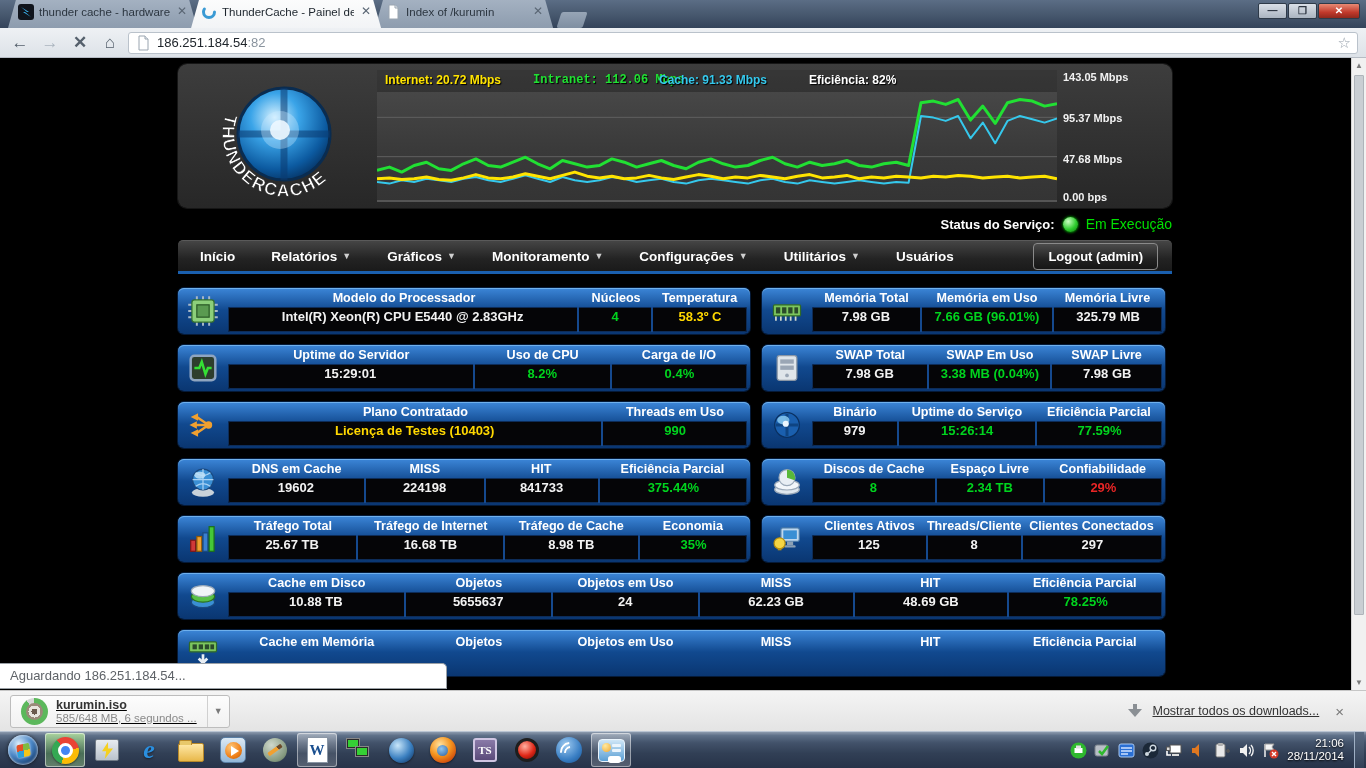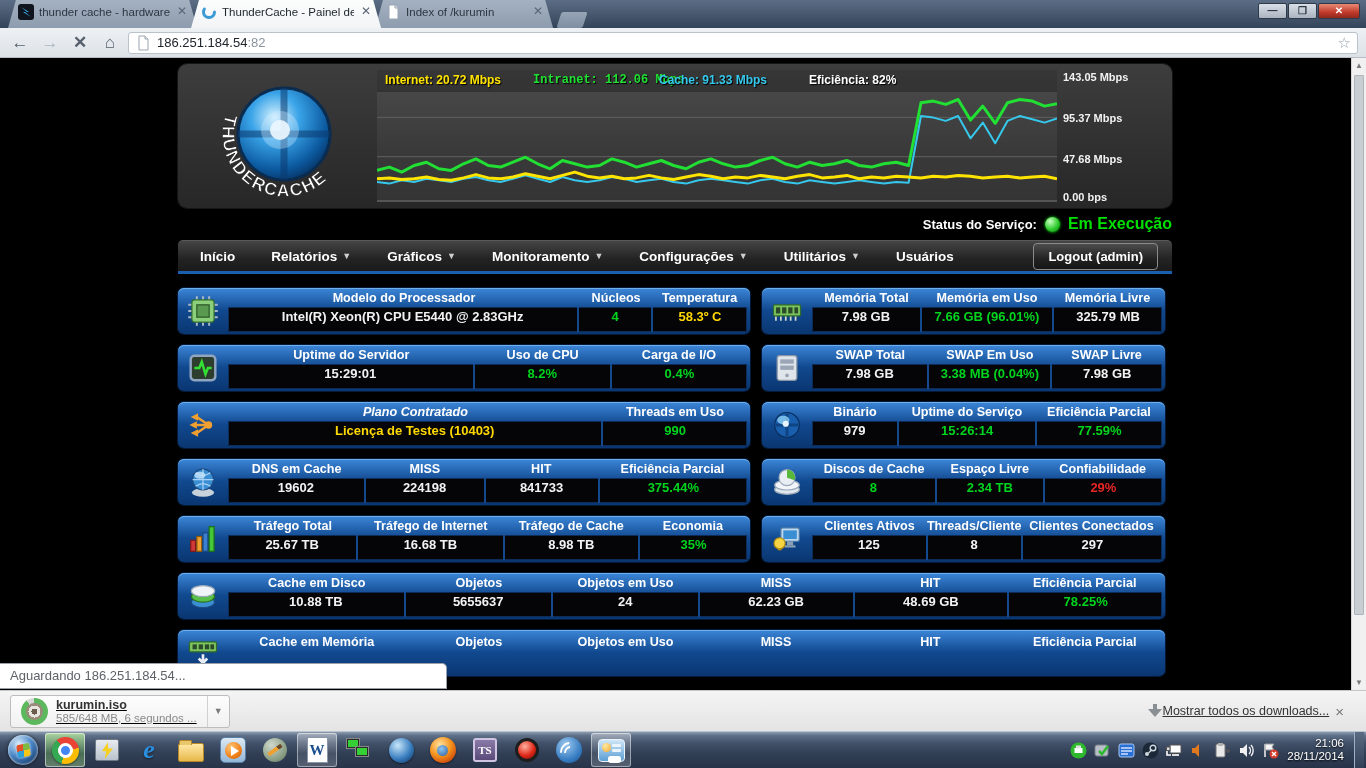--- a/index.html
+++ b/index.html
@@ -38,21 +38,21 @@
              background:linear-gradient(#3d3d3d,#272727);box-shadow:0 0 0 1px #161616;}
   .logo{position:absolute;left:14px;top:-2px;}
   .chart{position:absolute;left:199px;top:6px;width:680px;height:132px;background:linear-gradient(#4c4c4c,#3a3a3a 60%,#343434);overflow:hidden;}
   .chart-legend{position:absolute;left:0;top:0;width:100%;height:22px;background:rgba(0,0,0,.28);z-index:2;}
   .chart-legend span{position:absolute;top:3px;font-size:12px;font-weight:bold;text-shadow:1px 1px 1px #000;}
   .yticks{position:absolute;left:885px;top:6px;width:106px;height:132px;}
   .yticks div{position:absolute;font-size:11px;font-weight:bold;color:#f2f2f2;}
   .statusline{display:flex;justify-content:flex-end;align-items:center;gap:8px;margin-top:4px;height:24px;}
   .statuslabel{color:#fff;font-size:13px;font-weight:bold;}
   .greenorb{width:15px;height:15px;border-radius:50%;background:radial-gradient(circle at 35% 30%,#c8ffc0,#2ecc2e 55%,#0a7a0a);box-shadow:0 0 3px #0f0;}
-  .statusvalue{color:#00e000;font-size:16px;font-weight:bold;}
+  .statusvalue{color:#00e000;font-size:14px;font-weight:normal;}
   .menubar{position:relative;margin-top:4px;height:34px;border-radius:5px 5px 0 0;
            background:linear-gradient(#454545,#232323 60%,#1a1a1a);border-top:1px solid #5a5a5a;
            border-bottom:3px solid #1a5fae;display:flex;align-items:center;padding:0 4px;}
   .menuitem{color:#fff;font-size:13.5px;font-weight:bold;padding:0 18px;height:100%;display:flex;align-items:center;gap:5px;}
   .menucaret{color:#cfcfcf;font-size:9px;}
   .logoutbtn{margin-left:auto;margin-right:10px;color:#fff;font-size:13px;font-weight:bold;
              background:linear-gradient(#4c4c4c,#222 60%,#161616);border:1px solid #8a8a8a;border-radius:4px;padding:5px 14px;}
   .panels{display:grid;grid-template-columns:572px 403px;column-gap:12px;row-gap:11px;margin-top:14px;}
   .panel{position:relative;height:46px;border-radius:6px;
          background:linear-gradient(#3c86d8,#14militar)} 
@@ -77,21 +77,21 @@
   .bubble{position:absolute;left:0;top:605px;width:447px;height:26px;background:#fff;border:1px solid #9aa0a6;border-left:none;
           border-top-right-radius:5px;font-size:13px;color:#5f6368;line-height:24px;padding-left:10px;z-index:5;}
   .dlbar{position:relative;height:41px;background:linear-gradient(#f4f4f4,#e4e4e4);border-top:1px solid #c6c6c6;display:flex;align-items:center;padding:0 10px;}
   .dlitem{display:flex;align-items:center;height:33px;background:linear-gradient(#fdfdfd,#f1f1f1);border:1px solid #bdbdbd;border-radius:3px;overflow:hidden;}
   .dlmain{display:flex;align-items:center;gap:8px;padding:0 10px;text-decoration:underline;}
   .dlprog{width:27px;height:27px;border-radius:50%;background:conic-gradient(#5cb85c 0 90%,#d7d7d7 0);position:relative;}
   .dlprog::after{content:"";position:absolute;inset:5px;border-radius:50%;background:radial-gradient(circle,#6b5a4e 0 3px,#e8e4de 3px 6px,#9a8a7a 6px);}
   .dlname{font-size:12.5px;color:#333;font-weight:bold;line-height:14px;}
   .dlsub{font-size:11.5px;color:#8a8a8a;line-height:13px;}
   .dlcaret{width:22px;align-self:stretch;border-left:1px solid #d0d0d0;display:flex;align-items:center;justify-content:center;color:#7a7a7a;font-size:9px;}
-  .dlright{margin-left:auto;display:flex;align-items:center;padding-right:6px;}
+  .dlright{margin-left:auto;display:flex;align-items:center;gap:10px;padding-right:6px;}
   .dl-down{width:14px;height:14px;position:relative;}
   .dl-down::before{content:"";position:absolute;left:5px;top:0;width:4px;height:6px;background:#8a8f94;}
   .dl-down::after{content:"";position:absolute;left:0;top:5px;border:7px solid transparent;border-top:8px solid #8a8f94;}
   .dlshow{font-size:12.5px;color:#333;text-decoration:underline;}
   .dlclose{color:#7a7a7a;font-size:15px;padding:0 6px;}
 
   
   .taskbar{position:relative;height:37px;background:linear-gradient(180deg,#8c9aad 0%,#5e7088 10%,#42526a 30%,#313f55 60%,#273349 100%);
            border-top:1px solid #b9c4d2;display:flex;align-items:center;padding:0 2px;}
   .tb-slot{width:40px;height:34px;display:flex;align-items:center;justify-content:center;border-radius:3px;margin:0 1px;flex:0 0 auto;}
@@ -374,21 +374,21 @@
                 <g fill="#f0a030">
                   <path d="M9 3.5l-6 3 6 3z"></path>
                   <path d="M8 10l-6 3 6 3z"></path>
                   <path d="M9 16.5l-6 3 6 3z"></path>
                   <circle cx="17.5" cy="13" r="3"></circle>
                 </g>
               </svg>
             </div>
     <div class="pbody">
               <div class="phead-row">
-                <div class="phead" style="flex: 2.6 1 0%; font-style: italic;">Plano Contratado</div>
+                <div class="phead" style="flex: 2.6 1 0%;">Plano Contratado</div>
                 <div class="phead" style="flex: 1 1 0%;">Threads em Uso</div>
               </div>
               <div class="pval-row">
                 <div class="pval c-yellow" style="flex: 2.6 1 0%;">Licença de Testes (10403)</div>
                 <div class="pval c-green" style="flex: 1 1 0%;">990</div>
               </div>
             </div>
           </div>
           <div class="panel">
             <div class="picon">

